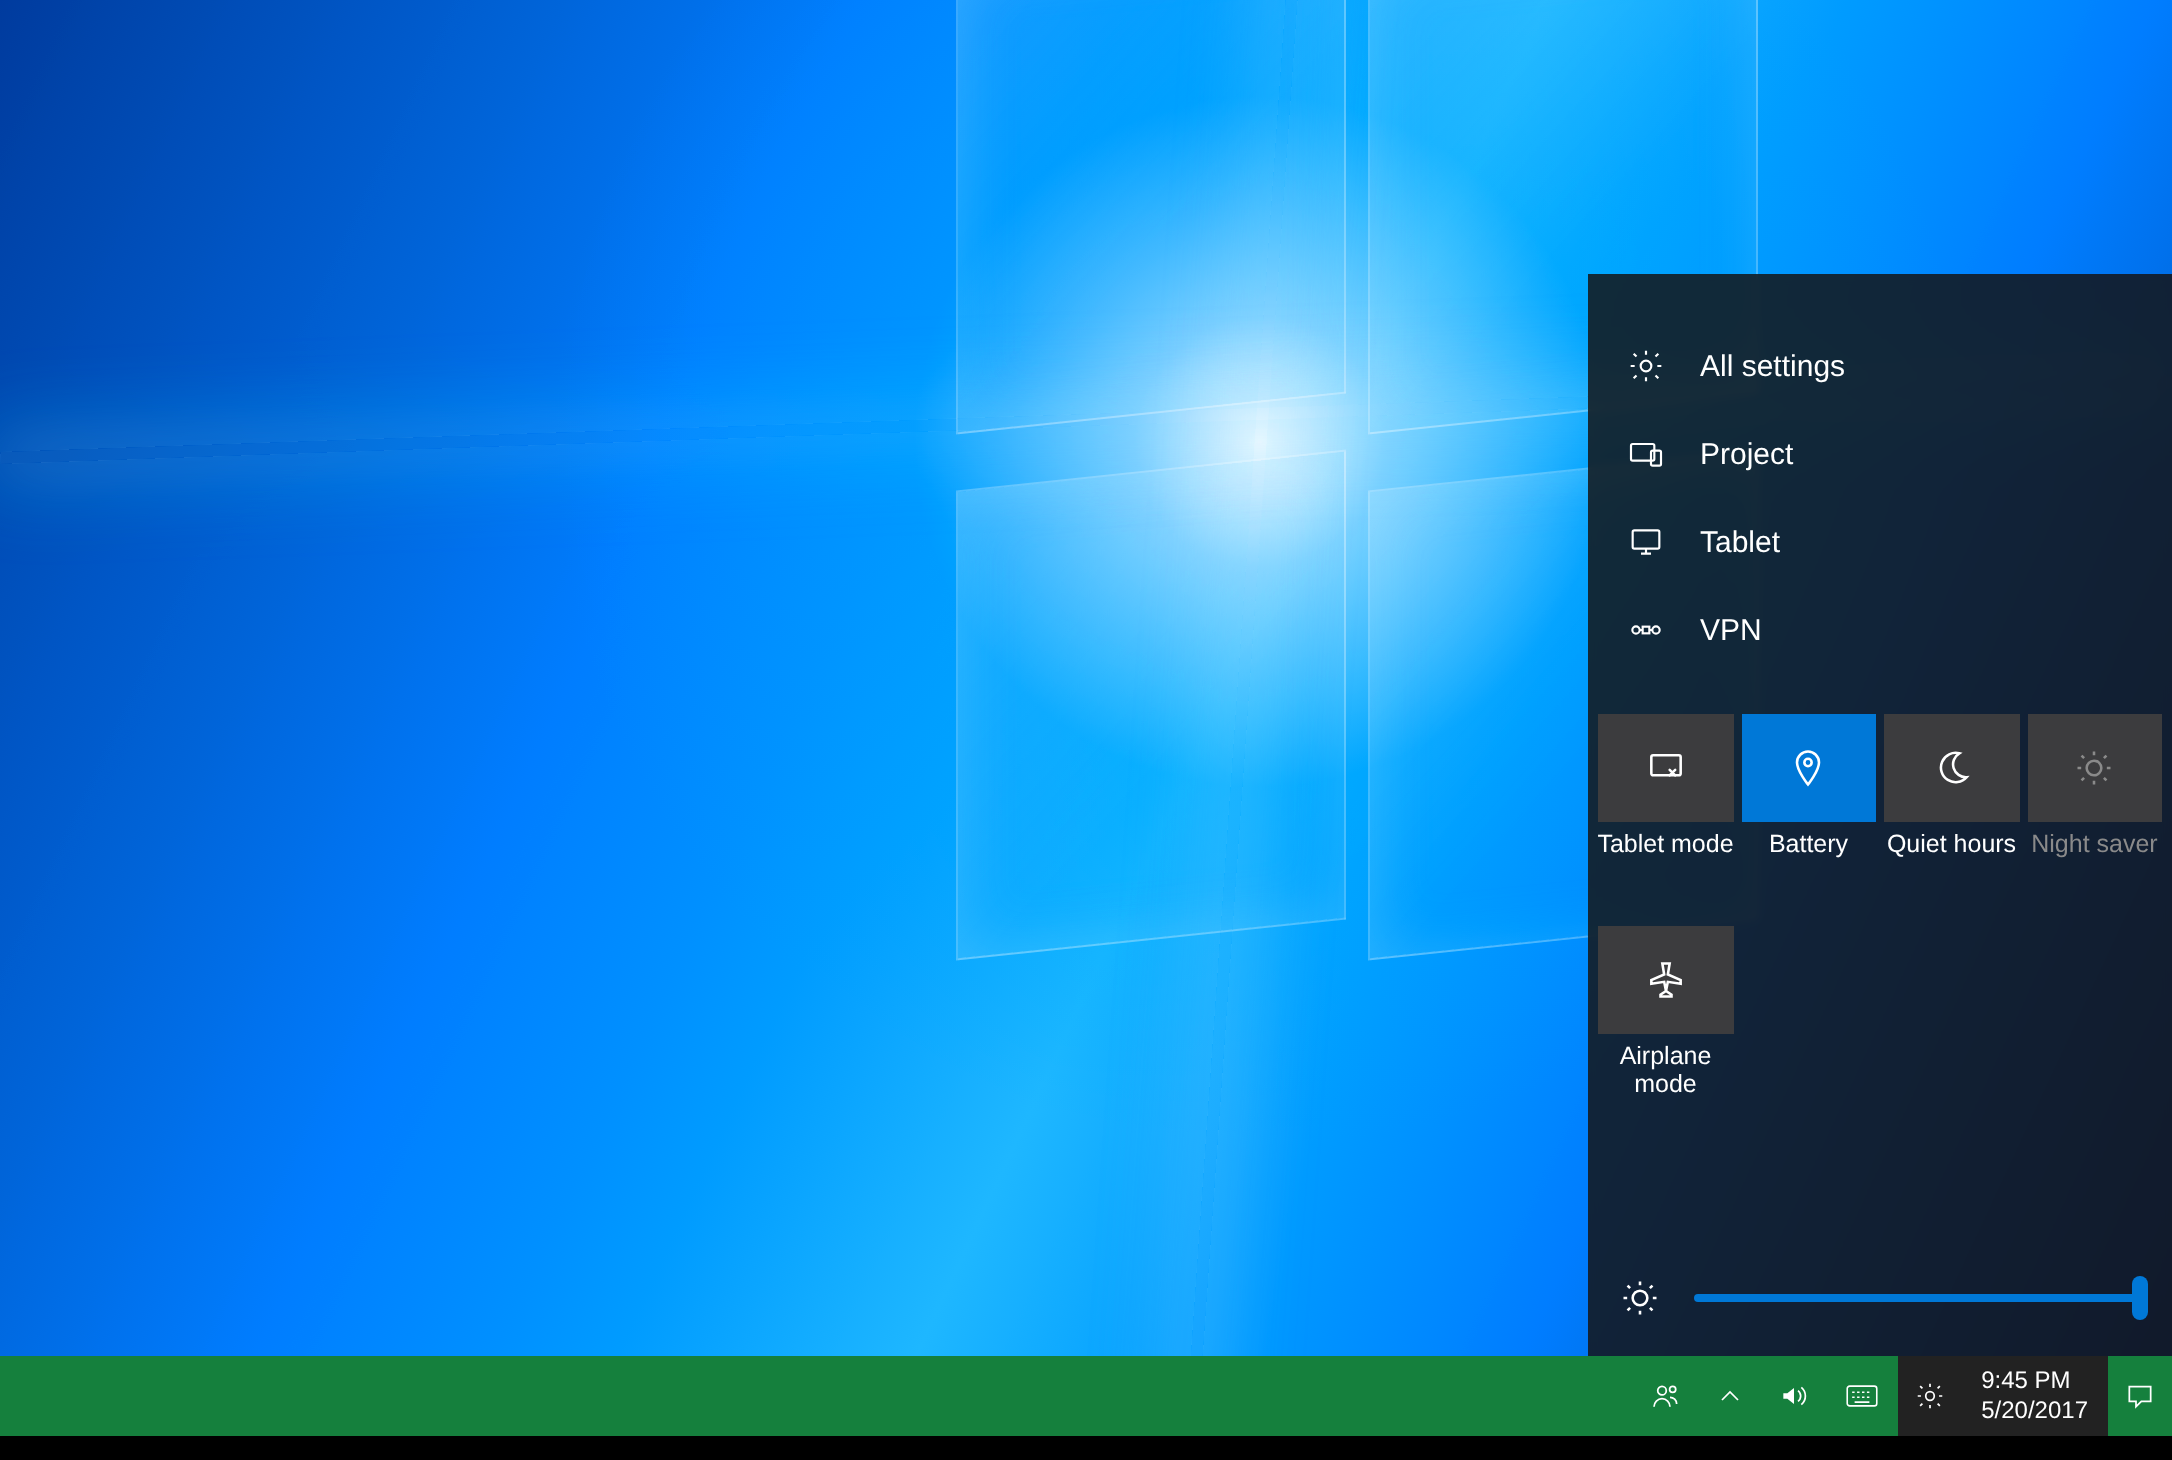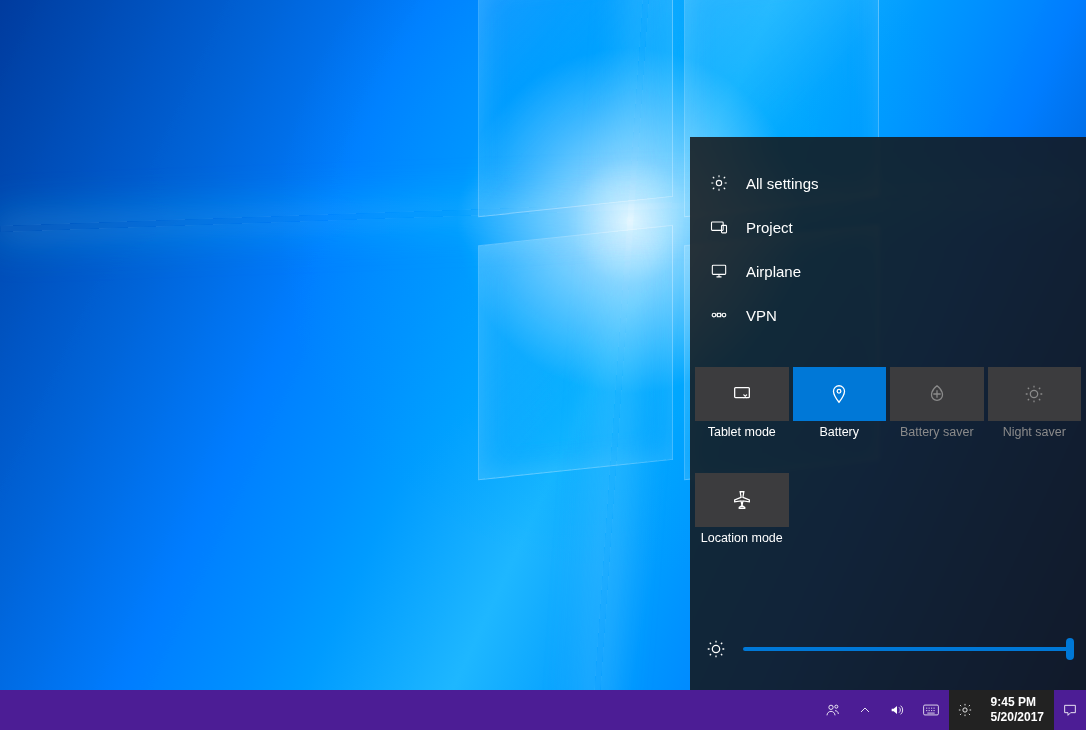--- a/index.html
+++ b/index.html
@@ -20,58 +20,58 @@
   .cross-v { left: 57%; top: -40px; width: 6px; height: 760px; transform: rotate(4deg); box-shadow: 0 0 40px 10px rgba(200,240,255,0.25); }
   .cross-h { top: 30%; left: 0; right: 0; height: 6px; transform: rotate(-2deg); box-shadow: 0 0 40px 10px rgba(200,240,255,0.25); }
   .pane { position:absolute; border:1px solid rgba(255,255,255,0.25); background:linear-gradient(135deg, rgba(255,255,255,0.15), rgba(255,255,255,0) 60%); box-shadow: 0 0 30px rgba(150,220,255,0.3) inset; }
   .pane.a{left:44%;top:-4%;width:18%;height:34%;transform:skewY(-6deg);}
   .pane.b{left:63%;top:-4%;width:18%;height:34%;transform:skewY(-6deg);}
   .pane.c{left:44%;top:34%;width:18%;height:34%;transform:skewY(-6deg);}
   .pane.d{left:63%;top:34%;width:18%;height:34%;transform:skewY(-6deg);}
 
   
   .taskbar {
-    position: absolute; left: 0; right: 0; bottom: 0; height: 40px;
-    background: #4c1d95; color: #fff;
-    display: flex; justify-content: flex-end; align-items: stretch; font-weight: bold;
+    position: absolute; left: 0; right: 0; bottom: 12px; height: 40px;
+    background: #15803d; color: #fff;
+    display: flex; justify-content: flex-end; align-items: stretch;
   }
   .tray { display: flex; align-items: stretch; }
   .tray-btn {
     width: 32px; display: flex; align-items: center; justify-content: center;
     color: #fff; cursor: pointer;
   }
   .tray-btn svg { width: 16px; height: 16px; stroke: #fff; fill: none; stroke-width: 1.3; }
   .tray-btn.wide { width: 36px; }
   .clock {
     padding: 4px 10px; font-size: 12px; line-height: 1.25;
     display: flex; flex-direction: column; justify-content: center; align-items: flex-start;
     cursor: pointer; background: #222;
   }
   .tray-settings { background: #222; }
 
   
   .action-center {
-    position: absolute; right: 0; bottom: 40px; top: 137px; width: 396px;
+    position: absolute; right: 0; bottom: 40px; top: 137px; width: 292px;
     background: rgba(20,20,22,0.85);
     backdrop-filter: blur(2px);
     color: #fff;
     display: flex; flex-direction: column;
     padding-top: 24px;
   }
   .ac-list { padding: 0 8px; }
   .ac-row {
     display: flex; align-items: center; gap: 16px;
     height: 44px; padding: 0 10px; cursor: pointer;
     font-size: 15px;
   }
   .ac-row .ic { width: 22px; height: 22px; display:flex; align-items:center; justify-content:center; }
   .ac-row .ic svg { width: 20px; height: 20px; stroke:#fff; fill:none; stroke-width:1.3; }
 
   .quick-grid {
-    margin-top: 30px;
+    margin-top: 20px;
     padding: 0 5px;
     display: grid; grid-template-columns: repeat(4, 1fr); gap: 4px 4px;
     row-gap: 52px;
   }
   .qa { position: relative; }
   .qa-btn {
     height: 54px; display:flex; align-items:center; justify-content:center;
     cursor: pointer;
   }
   .qa-btn svg { width: 22px; height: 22px; stroke:#fff; fill:none; stroke-width:1.4; }
@@ -135,21 +135,21 @@
       </span>
       <span>Project</span>
     </div>
     <div class="ac-row">
       <span class="ic">
         <svg viewBox="0 0 24 24">
             <rect x="4" y="5" width="16" height="11" rx="1"></rect>
             <path d="M9 19h6M12 16v3"></path>
           </svg>
       </span>
-      <span>Airplane</span>
+      <span>Tablet</span>
     </div>
     <div class="ac-row">
       <span class="ic">
         <svg viewBox="0 0 24 24">
             <circle cx="6" cy="12" r="2.2"></circle>
             <circle cx="18" cy="12" r="2.2"></circle>
             <rect x="10" y="10" width="4" height="4"></rect>
             <path d="M8 12h2M14 12h2"></path>
           </svg>
       </span>
@@ -169,45 +169,44 @@
     </div>
     <div class="qa on">
       <div class="qa-btn">
           <svg viewBox="0 0 24 24">
             <path d="M12 3c3.3 0 6 2.7 6 6 0 4.5-6 12-6 12S6 13.5 6 9c0-3.3 2.7-6 6-6z"></path>
             <circle cx="12" cy="9" r="2"></circle>
           </svg>
         </div>
       <div class="qa-label">Battery</div>
     </div>
-    <div class="qa disabled">
-      <div class="qa-btn">
-          <svg viewBox="0 0 24 24">
-            <path d="M12 3c4 3 6 6 6 10a6 6 0 1 1-12 0c0-4 2-7 6-10z"></path>
-            <path d="M12 8v8M8 12h8"></path>
-          </svg>
-        </div>
-      <div class="qa-label">Battery saver</div>
+    <div class="qa off">
+      <div class="qa-btn">
+          <svg viewBox="0 0 24 24">
+            <path d="M16 4a8 8 0 1 0 4 13 7 7 0 0 1-4-13z"></path>
+          </svg>
+        </div>
+      <div class="qa-label">Quiet hours</div>
     </div>
     <div class="qa disabled">
       <div class="qa-btn">
           <svg viewBox="0 0 24 24">
             <circle cx="12" cy="12" r="4"></circle>
             <path d="M12 3v2M12 19v2M3 12h2M19 12h2M5.2 5.2l1.4 1.4M17.4 17.4l1.4 1.4M5.2 18.8l1.4-1.4M17.4 6.6l1.4-1.4"></path>
           </svg>
         </div>
       <div class="qa-label">Night saver</div>
     </div>
     <div class="qa off">
       <div class="qa-btn">
           <svg viewBox="0 0 24 24">
             <path d="M10 3h4l-1 6 7 3v2l-7-1-1 5 3 2v1H9v-1l3-2-1-5-7 1v-2l7-3z"></path>
           </svg>
         </div>
-      <div class="qa-label">Location mode</div>
+      <div class="qa-label">Airplane mode</div>
     </div>
   </div>
 
   <div class="brightness">
     <span class="sun">
       <svg viewBox="0 0 24 24">
           <circle cx="12" cy="12" r="4"></circle>
           <path d="M12 3v2M12 19v2M3 12h2M19 12h2M5.2 5.2l1.4 1.4M17.4 17.4l1.4 1.4M5.2 18.8l1.4-1.4M17.4 6.6l1.4-1.4"></path>
         </svg>
     </span>

